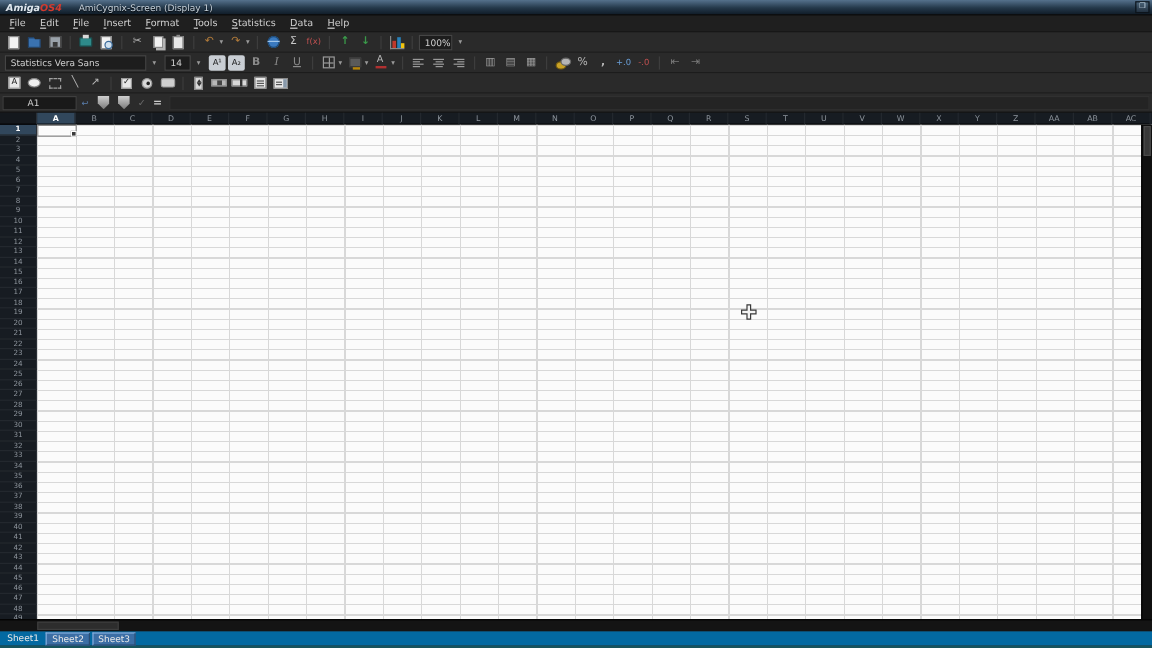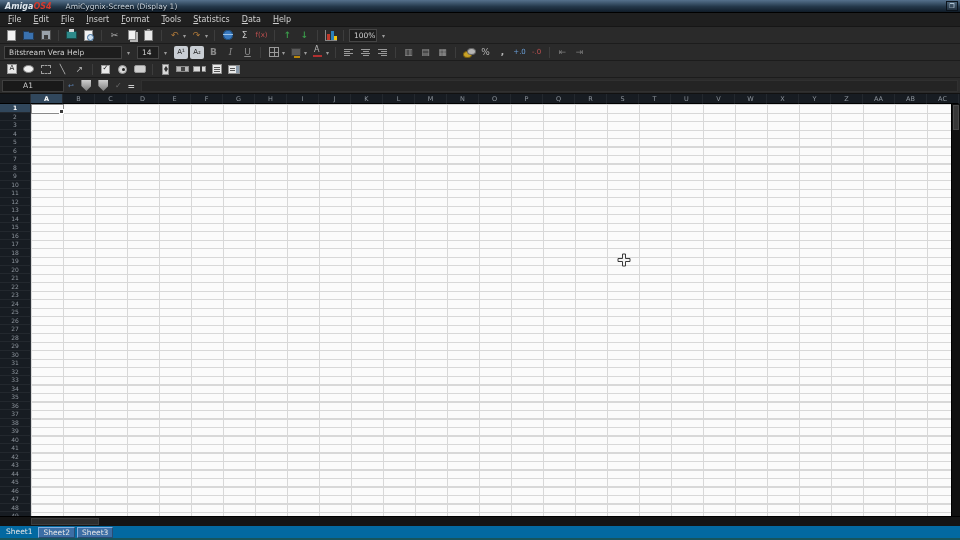--- a/index.html
+++ b/index.html
@@ -243,21 +243,21 @@
         </span>
       </span>
       <span class="vsep"></span>
       <span class="combo" style="width: 28px;">
         <span class="combo-label">100%</span>
       </span>
       <span class="caretbtn">▾</span>
     </div>
   <div id="tb2" class="toolbar">
       <span class="combo" style="width: 118px;">
-        <span class="combo-label">Bitstream Vera Help</span>
+        <span class="combo-label">Statistics Vera Sans</span>
       </span>
       <span class="caretbtn">▾</span>
       <span class="combo" style="width: 22px;">
         <span class="combo-label">14</span>
       </span>
       <span class="caretbtn">▾</span>
       <span class="tbtn light">
         <span class="gl small">A¹</span>
       </span>
       <span class="tbtn light">

